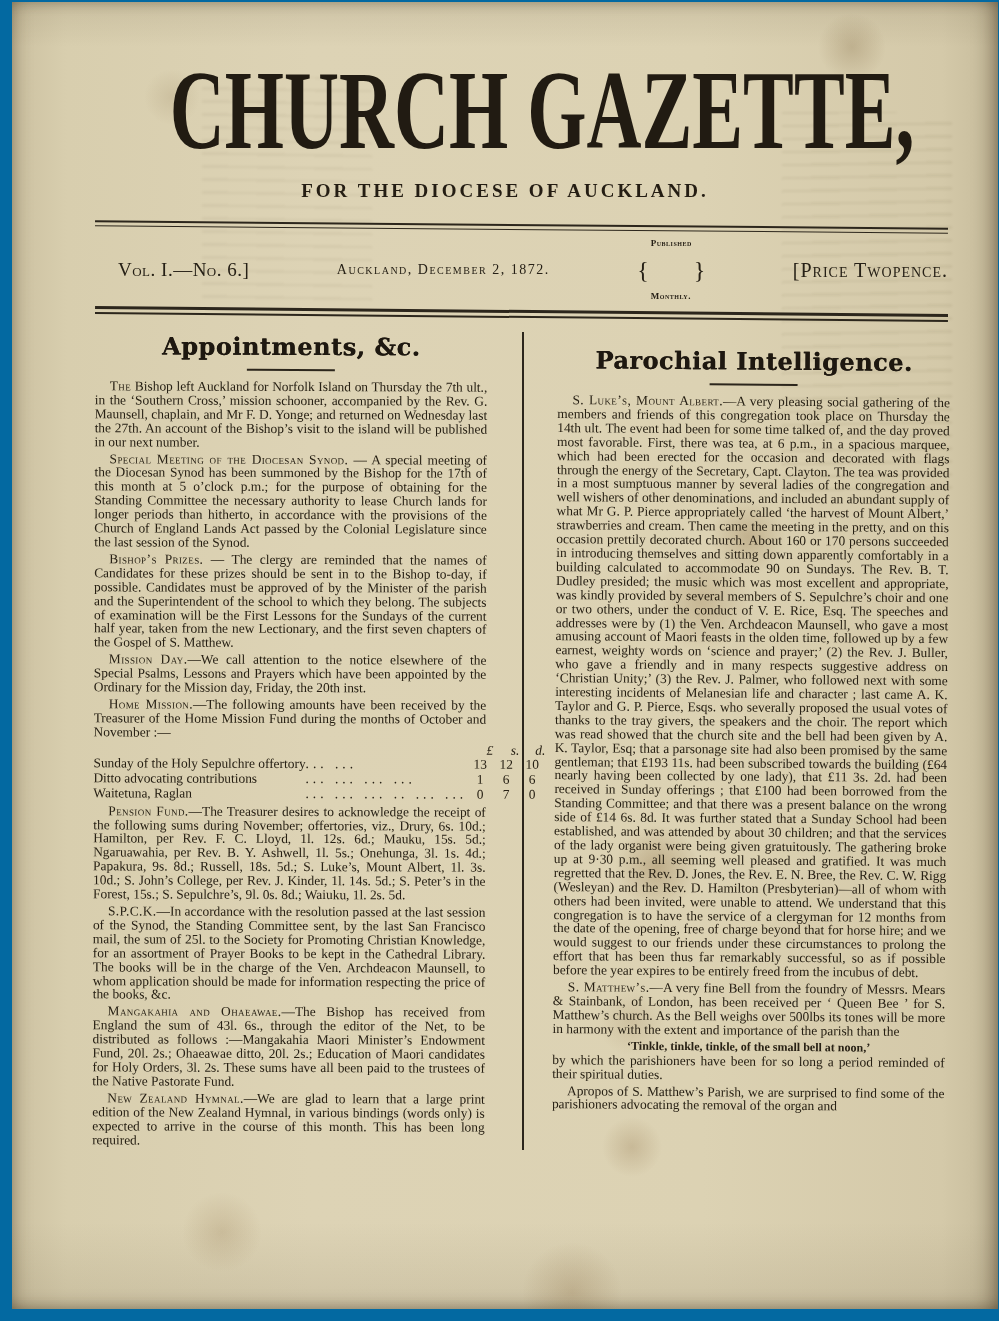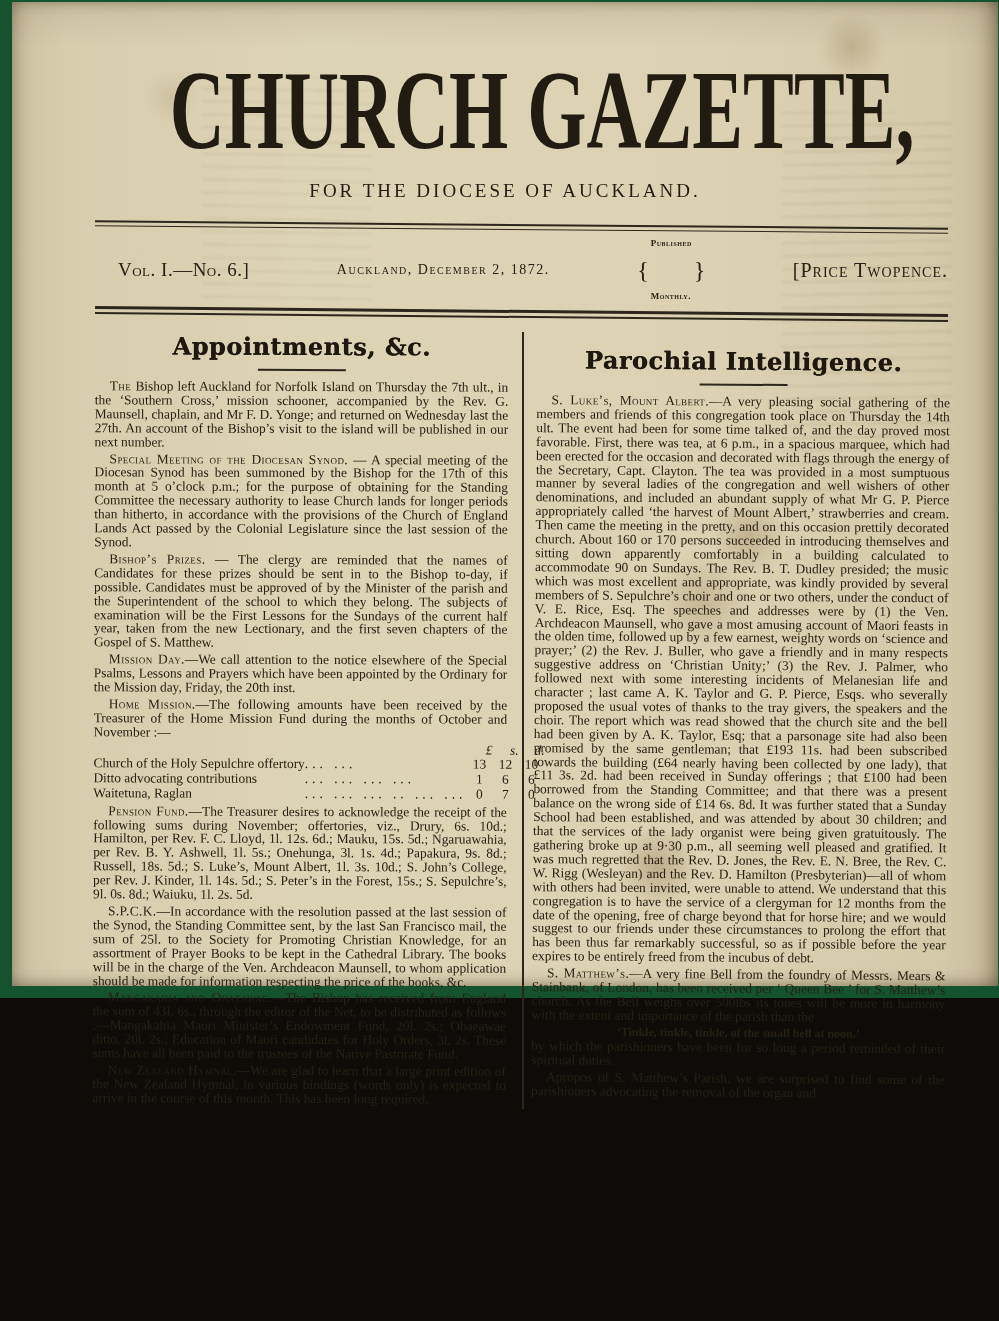--- a/index.html
+++ b/index.html
@@ -1,21 +1,21 @@
 <!DOCTYPE html>
 <html><head>
 <meta charset="utf-8">
 <style>
   html,body{margin:0;padding:0;}
   body{
     width:999px;height:1321px;overflow:hidden;
     background:#0e0c09;
     font-family:"Liberation Serif","DejaVu Serif",serif;
   }
-  .photo{position:relative;width:999px;height:998px;background:#14532d;}
+  .photo{position:relative;width:999px;height:1321px;background:#0369a1;}
   .paper{
     position:absolute;left:12px;top:2px;right:1px;bottom:12px;
     color:#262016;
     background:
       radial-gradient(circle at 645px 865px, rgba(120,85,40,.30) 0, rgba(120,85,40,0) 42px),
       radial-gradient(circle at 690px 600px, rgba(120,85,40,.22) 0, rgba(120,85,40,0) 50px),
       radial-gradient(circle at 736px 535px, rgba(120,85,40,.25) 0, rgba(120,85,40,0) 38px),
       radial-gradient(circle at 620px 1145px, rgba(120,85,40,.20) 0, rgba(120,85,40,0) 30px),
       radial-gradient(circle at 560px 1290px, rgba(120,85,40,.20) 0, rgba(120,85,40,0) 50px),
       radial-gradient(circle at 210px 1230px, rgba(120,85,40,.16) 0, rgba(120,85,40,0) 40px),
@@ -36,39 +36,39 @@
   .ghost.g2{left:190px;top:75px;width:170px;height:230px;
     background:repeating-linear-gradient(181deg, rgba(95,80,50,.12) 0 2.5px, rgba(95,80,50,0) 2.5px 13px);}
 
   .masthead{padding-top:52px;text-align:center;}
   .mast-title{
     font-size:112px;line-height:1.0;font-weight:bold;white-space:nowrap;
     transform:scaleX(.68);transform-origin:50% 50%;
     color:#211b12;
   }
   .mast-sub{
-    margin-top:14px;font-size:19px;font-weight:normal;letter-spacing:3px;
+    margin-top:14px;font-size:19px;font-weight:bold;letter-spacing:3px;
     color:#241d13;
   }
   .rule{margin-left:83px;margin-right:50px;border-top:2px solid #2c261c;border-bottom:1px solid #2c261c;height:3px;}
   .rule-a{margin-top:22px;transform:rotate(.5deg);}
   .rule-b{border-top:3px solid #2c261c;border-bottom:2px solid #2c261c;height:3px;transform:rotate(.55deg);}
   .dateline-row{
     display:flex;align-items:center;justify-content:space-between;
     margin:9px 50px 9px 84px;
   }
   .vol{font-variant:small-caps;font-size:19px;letter-spacing:.5px;margin-left:22px;}
   .date{font-variant:small-caps;font-size:14px;letter-spacing:1.5px;}
   .pub{display:flex;align-items:center;line-height:1;}
   .pub .brace{font-size:24px;font-weight:normal;}
   .pub-lines{display:flex;flex-direction:column;margin:0 2px;gap:44px;}
   .pub-lines span{font-variant:small-caps;font-weight:bold;font-size:9px;line-height:9px;letter-spacing:.5px;}
   .price{font-variant:small-caps;font-size:20px;letter-spacing:1px;}
 
-  .columns{display:flex;margin:14px 48px 0 83px;}
+  .columns{display:flex;margin:14px 48px 0 83px;gap:21px;}
   .col{flex:1 1 0;min-width:0;}
   .col.left{padding-right:13px;transform:rotate(.2deg);transform-origin:top center;}
   .col.right{padding-left:13px;padding-top:13px;transform:rotate(.45deg);transform-origin:top left;}
   .divider{width:2px;background:#2c261c;align-self:stretch;}
 
   h2.col-head{
     margin:0;text-align:center;font-size:24px;font-weight:bold;letter-spacing:.5px;
     font-family:"DejaVu Serif","Liberation Serif",serif;
     text-shadow:.4px 0 0 currentColor;
     color:#1e1810;
@@ -136,21 +136,21 @@
         <table class="offertory">
           <tbody>
               <tr class="t-head">
             <td class="t-label"></td>
             <td class="t-dots"></td>
             <td class="t-num">£</td>
             <td class="t-num">s.</td>
             <td class="t-num">d.</td>
           </tr>
           <tr>
-            <td class="t-label">Church of the Holy Sepulchre offertory</td>
+            <td class="t-label">Sunday of the Holy Sepulchre offertory</td>
             <td class="t-dots">...  ...</td>
             <td class="t-num">13</td>
             <td class="t-num">12</td>
             <td class="t-num">10</td>
           </tr>
           <tr>
             <td class="t-label">Ditto advocating contributions</td>
             <td class="t-dots">...  ...  ...  ...</td>
             <td class="t-num">1</td>
             <td class="t-num">6</td>

